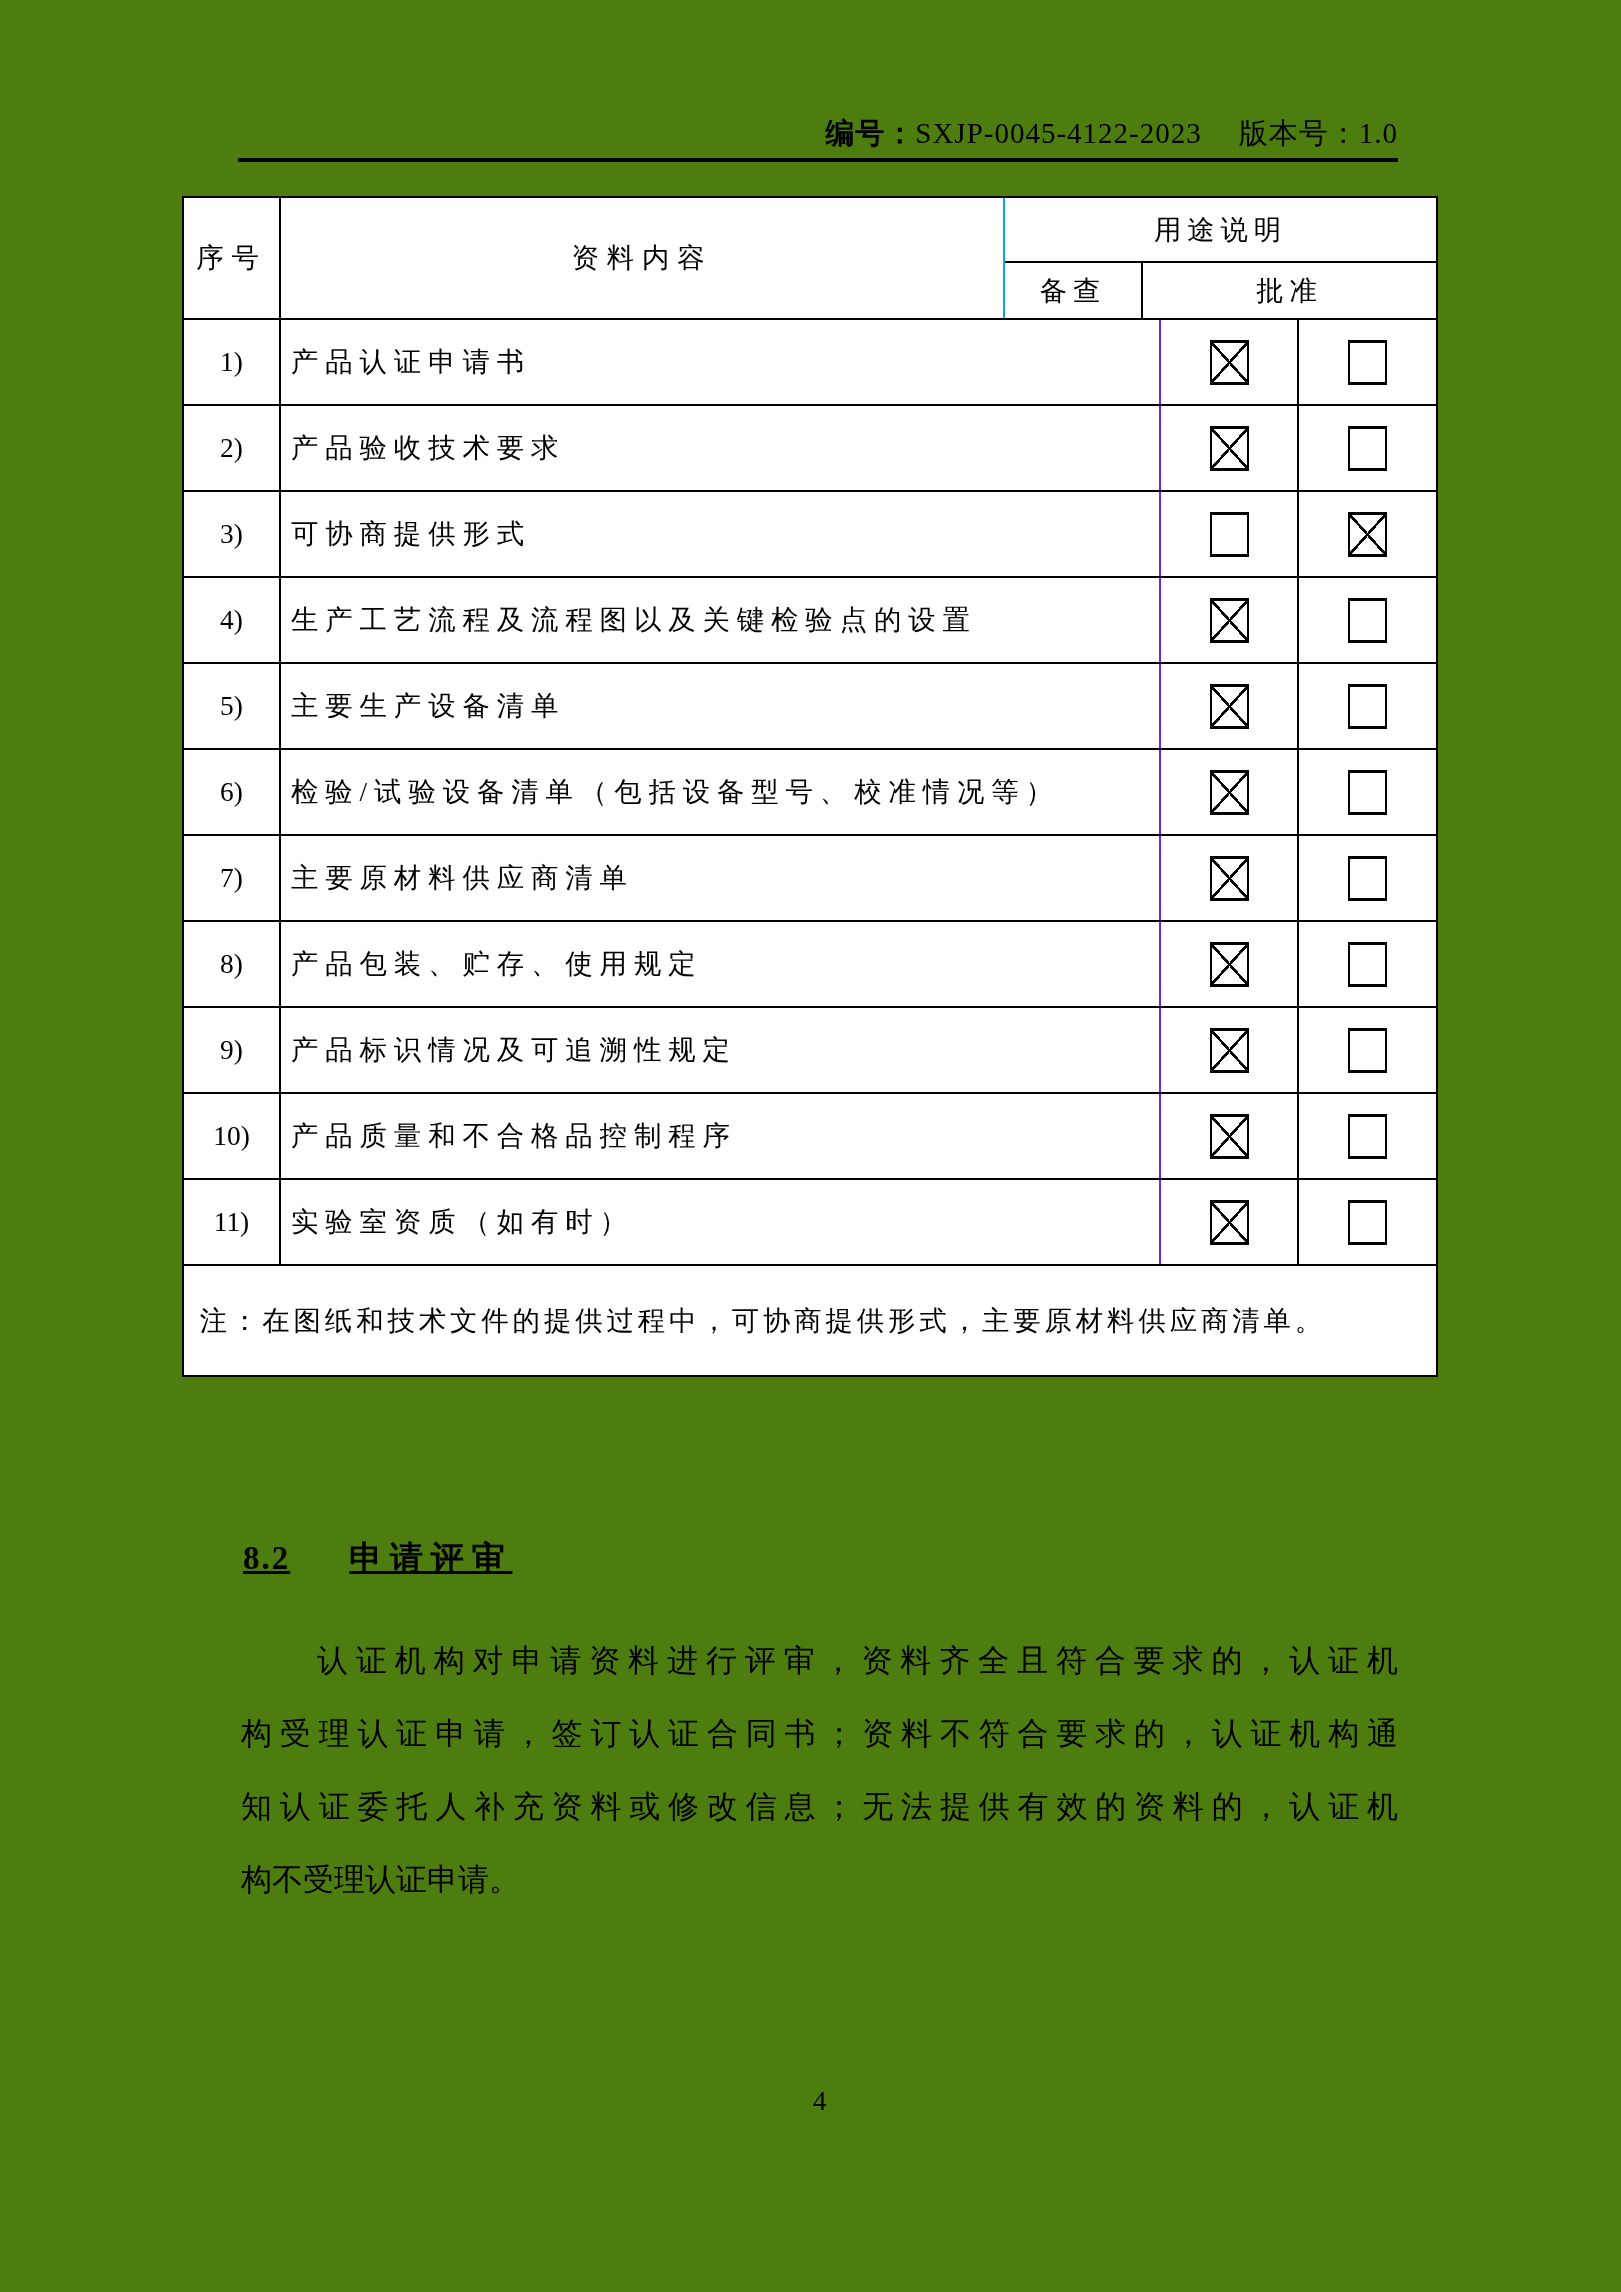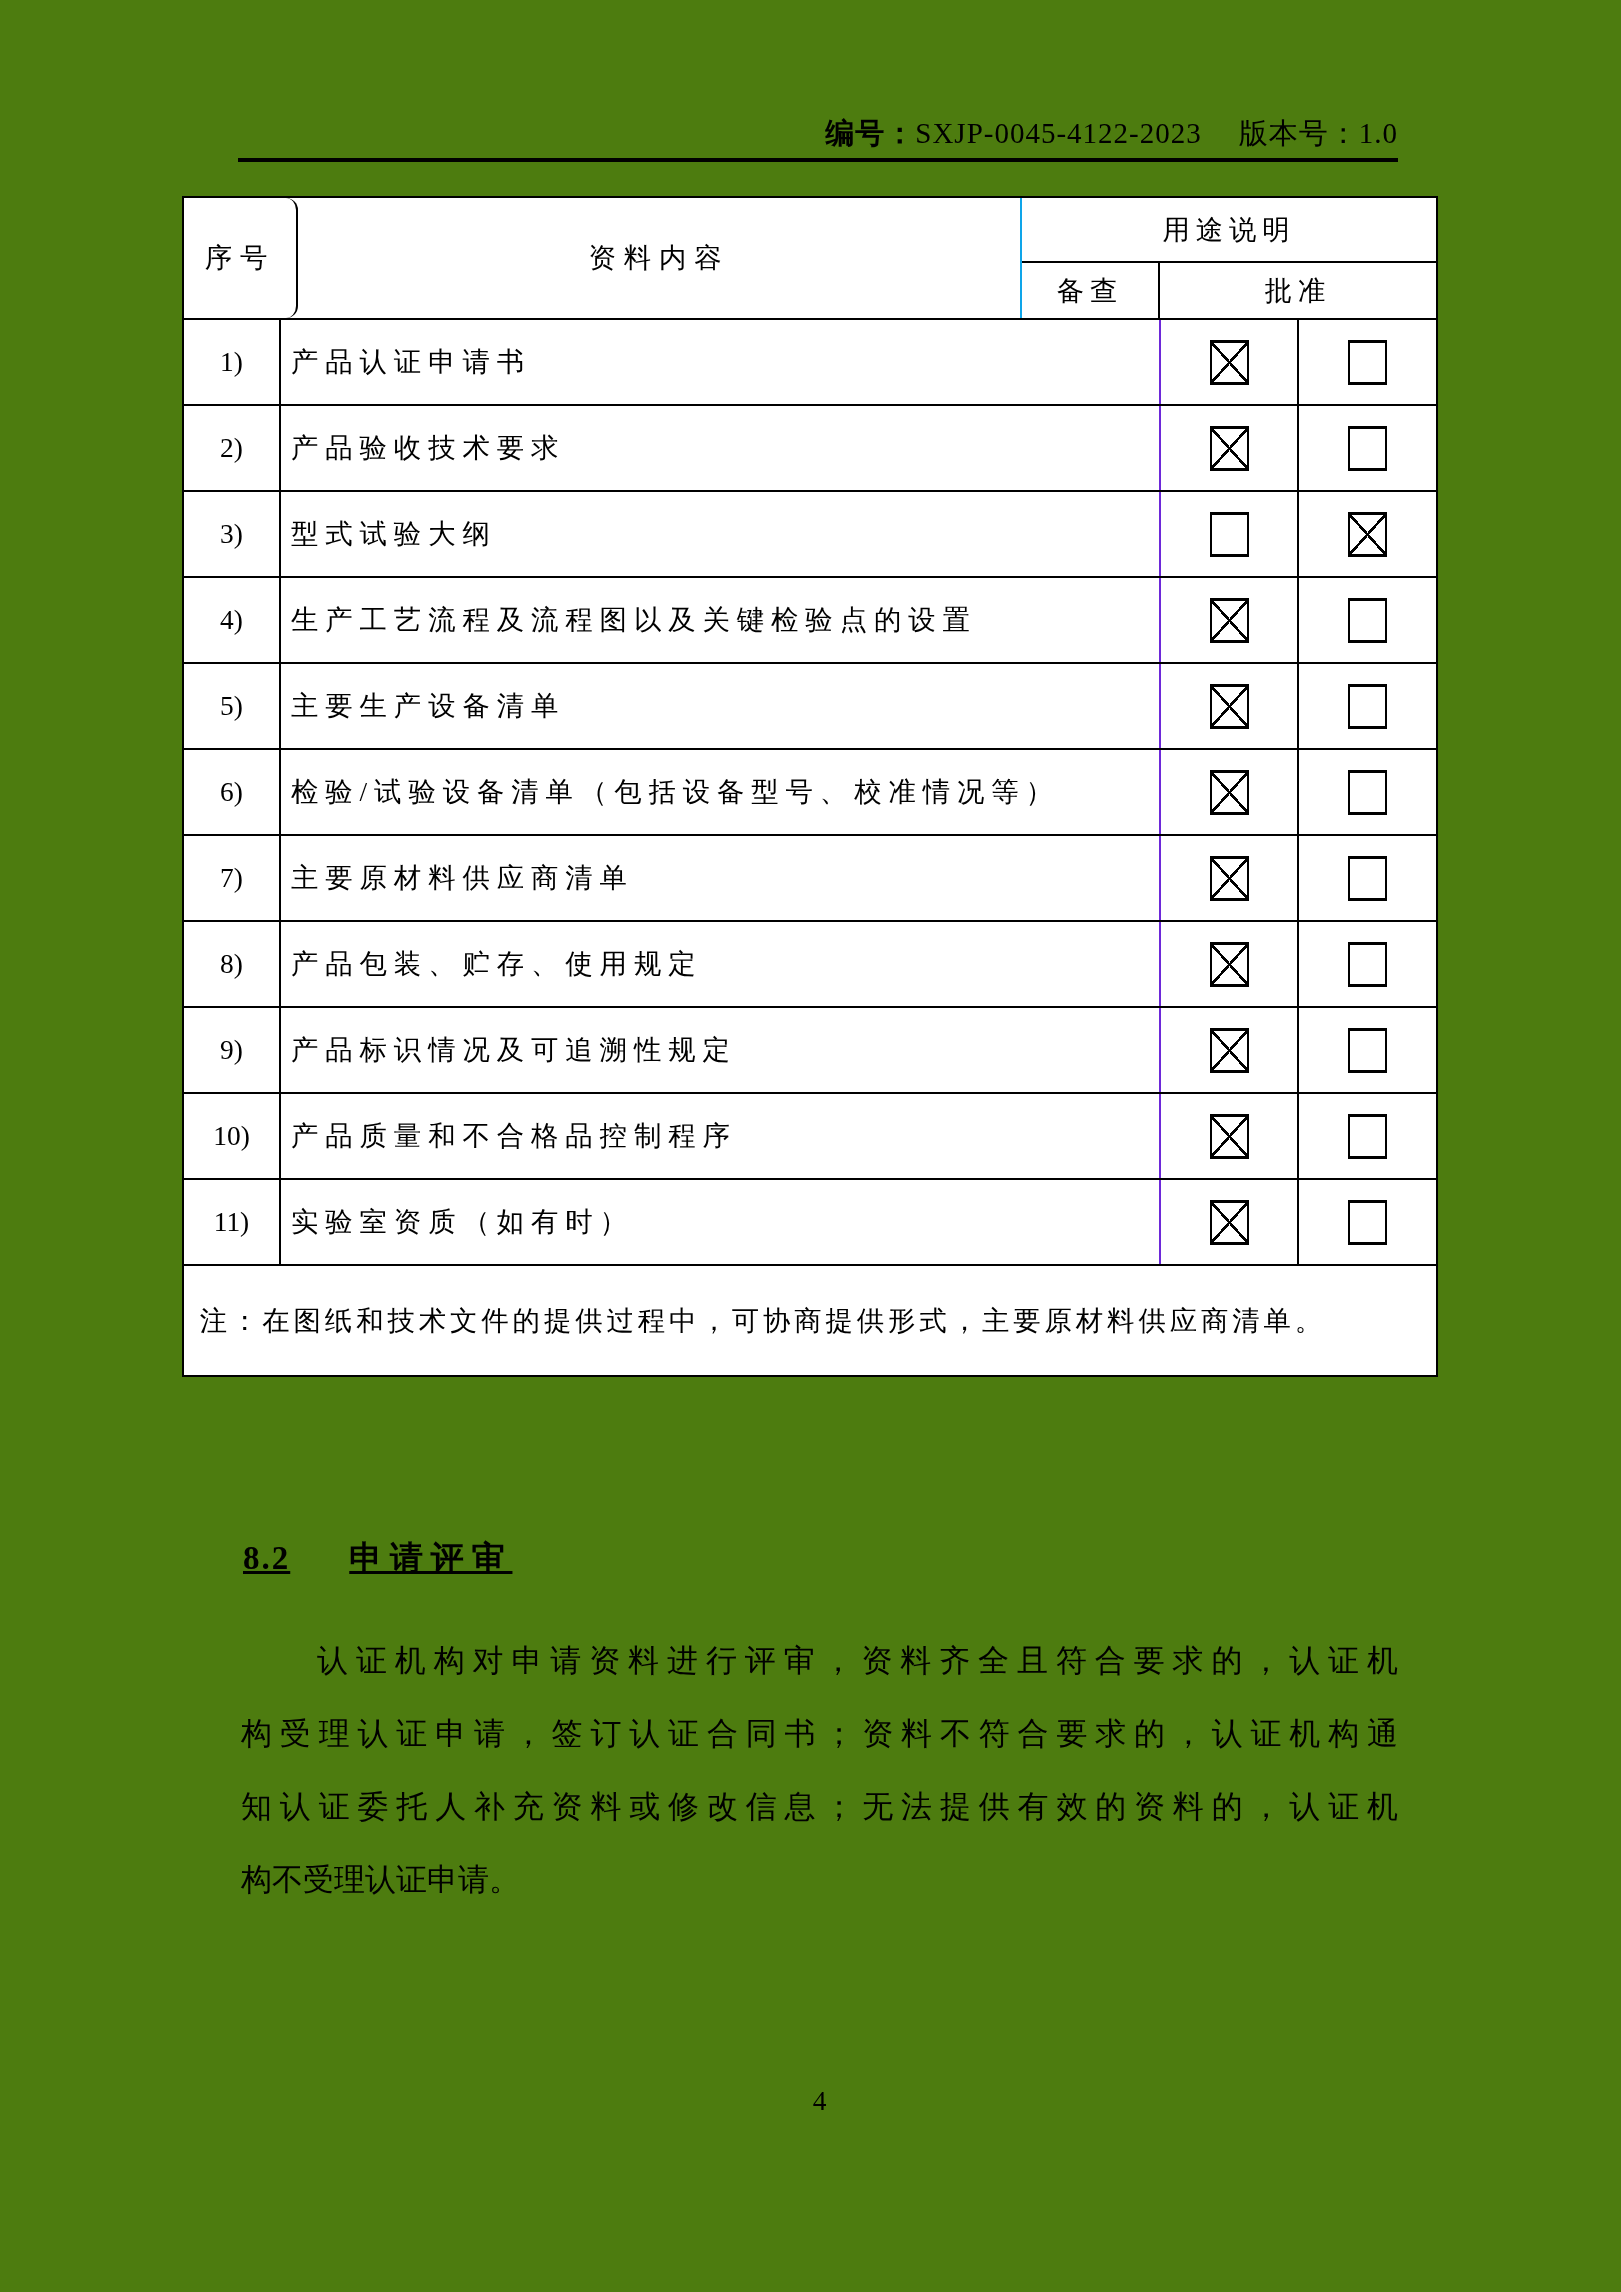--- a/index.html
+++ b/index.html
@@ -9,21 +9,21 @@
   
   .doc-header{position:absolute;top:114px;right:223px;font-size:29px;letter-spacing:1px;white-space:nowrap;}
   .doc-header .bold{font-weight:bold;}
   .doc-header .ver{margin-left:37px;}
   .rule{position:absolute;top:158px;left:238px;width:1160px;height:3.9px;background:#000;}
 
   
   .dtable{position:absolute;left:182px;top:196px;width:1256px;border:2.9px solid #000;box-sizing:border-box;background:#fff;font-size:27.4px;}
   .dtable *{box-sizing:border-box;}
   .thead{display:flex;height:120px;}
-  .h-c1{width:114px;border-right:2px solid #000;display:flex;align-items:center;justify-content:center;letter-spacing:7.8px;border-radius:12px;}
+  .h-c1{width:97px;border-right:2px solid #000;display:flex;align-items:center;justify-content:center;letter-spacing:7.8px;}
   .h-c2{width:724px;border-right:2px solid #0ea5e9;display:flex;align-items:center;justify-content:center;letter-spacing:7.8px;}
   .h-c34{flex:1;display:flex;flex-direction:column;}
   .h-usage{height:65px;border-bottom:2px solid #000;display:flex;align-items:center;justify-content:center;letter-spacing:5.9px;}
   .h-sub{flex:1;display:flex;}
   .h-beicha{width:138px;border-right:2px solid #000;display:flex;align-items:center;justify-content:center;letter-spacing:5.9px;}
   .h-pizhun{flex:1;display:flex;align-items:center;justify-content:center;letter-spacing:5.9px;}
 
   .trow{display:flex;height:86px;border-top:2px solid #000;}
   .c1{width:97px;border-right:2px solid #000;display:flex;align-items:center;justify-content:center;}
   .c2{width:880px;border-right:2px solid #6d28d9;display:flex;align-items:center;padding-left:10px;letter-spacing:6.9px;}
@@ -92,21 +92,21 @@
     <div class="c3">
             <span class="cb checked"></span>
           </div>
     <div class="c4">
             <span class="cb"></span>
           </div>
   </div>
 
   <div class="trow">
     <div class="c1">3)</div>
-    <div class="c2">型式试验大纲</div>
+    <div class="c2">可协商提供形式</div>
     <div class="c3">
             <span class="cb"></span>
           </div>
     <div class="c4">
             <span class="cb checked"></span>
           </div>
   </div>
 
   <div class="trow">
     <div class="c1">4)</div>

